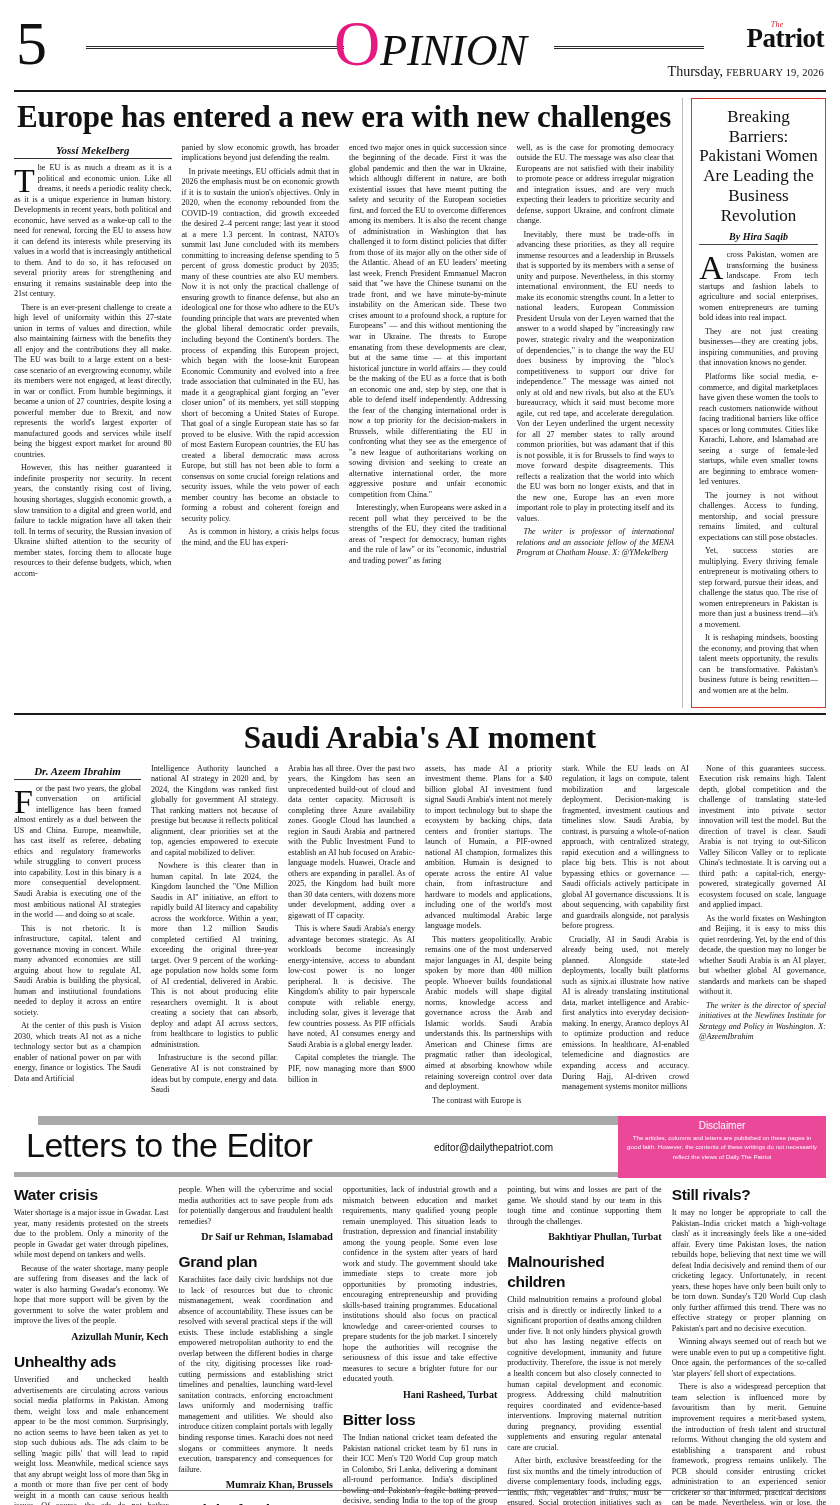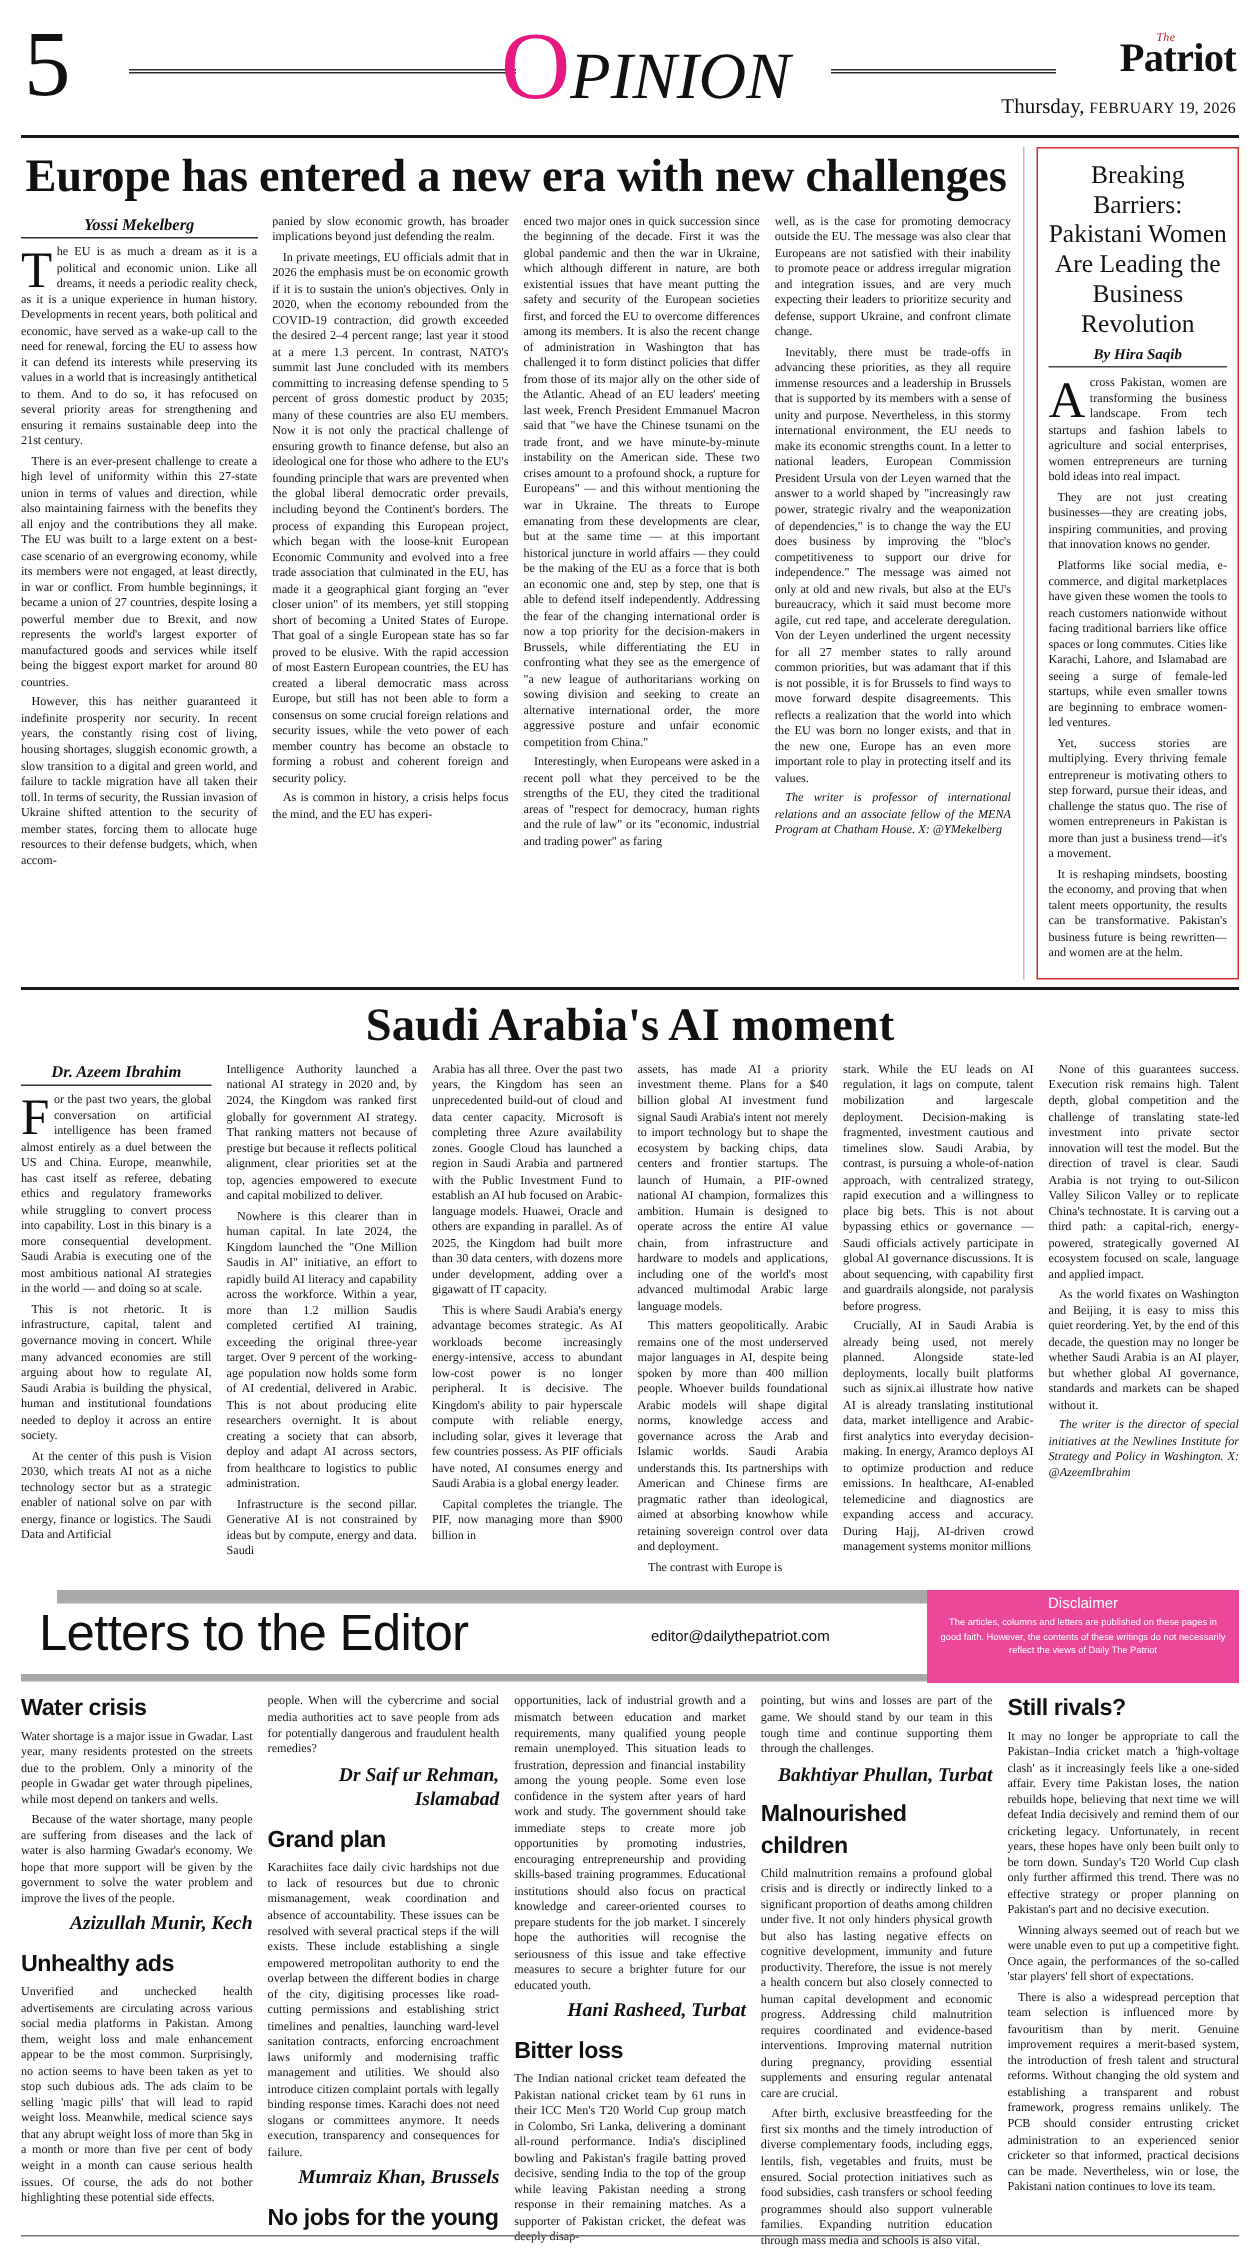--- a/index.html
+++ b/index.html
@@ -125,21 +125,21 @@
   .disclaimer .dt { font-size:10px; margin-bottom:2px; }
   .disclaimer .db { font-size:6.2px; line-height:1.5; }
 
   .letters-body { margin-top:7px; display:flex; gap:10px; }
   .letters-body > .col { width:160px; }
   .lh {
     font-size:15.5px; font-weight:700; margin: 9px 0 3px 0;
     font-family:"Liberation Sans", sans-serif; letter-spacing:-0.3px;
   }
   .lh.first { margin-top:0; }
-  .sig { text-align:right; font-style:italic; font-weight:700; font-size:13px; margin-top:1px; }
+  .sig { text-align:right; font-weight:700; font-size:10px; margin-top:1px; }
 
   .bottom-rule { position:absolute; left:14px; right:14px; bottom:14px; border-top:1px solid #777; }
 </style>
 </head>
 <body>
 
 <div class="page">
 
   <div class="masthead">
     <div class="folio">5</div>
@@ -187,39 +187,40 @@
     </div>
 
     <div class="art1-aside">
       <div class="boxstory">
         <h2>Breaking Barriers: Pakistani Women Are Leading the Business Revolution</h2>
         <div class="bb">By Hira Saqib</div>
         <div class="btext">
           <p class="dropcap" style="text-indent:0">Across Pakistan, women are transforming the business landscape. From tech startups and fashion labels to agriculture and social enterprises, women entrepreneurs are turning bold ideas into real impact.</p>
           <p>They are not just creating businesses—they are creating jobs, inspiring communities, and proving that innovation knows no gender.</p>
           <p>Platforms like social media, e-commerce, and digital marketplaces have given these women the tools to reach customers nationwide without facing traditional barriers like office spaces or long commutes. Cities like Karachi, Lahore, and Islamabad are seeing a surge of female-led startups, while even smaller towns are beginning to embrace women-led ventures.</p>
+          <p>The journey is not without challenges. Access to funding, mentorship, and social pressure remains limited, and cultural expectations can still pose obstacles.</p>
           <p>Yet, success stories are multiplying. Every thriving female entrepreneur is motivating others to step forward, pursue their ideas, and challenge the status quo. The rise of women entrepreneurs in Pakistan is more than just a business trend—it's a movement.</p>
           <p>It is reshaping mindsets, boosting the economy, and proving that when talent meets opportunity, the results can be transformative. Pakistan's business future is being rewritten—and women are at the helm.</p>
         </div>
       </div>
     </div>
   </div>
 
   <div class="hr-thick" style="margin-top:5px"></div>
 
   <div class="art2">
     <div class="headline2">Saudi Arabia's AI moment</div>
     <div class="cols5">
       <div class="col">
         <div class="byline-box">
           <span class="byline">Dr. Azeem Ibrahim</span>
         </div>
         <p class="noind dropcap">For the past two years, the global conversation on artificial intelligence has been framed almost entirely as a duel between the US and China. Europe, meanwhile, has cast itself as referee, debating ethics and regulatory frameworks while struggling to convert process into capability. Lost in this binary is a more consequential development. Saudi Arabia is executing one of the most ambitious national AI strategies in the world — and doing so at scale.</p>
         <p>This is not rhetoric. It is infrastructure, capital, talent and governance moving in concert. While many advanced economies are still arguing about how to regulate AI, Saudi Arabia is building the physical, human and institutional foundations needed to deploy it across an entire society.</p>
-        <p>At the center of this push is Vision 2030, which treats AI not as a niche technology sector but as a strategic enabler of national solve on par with energy, finance or logistics. The Saudi Data and Artificial</p>
+        <p>At the center of this push is Vision 2030, which treats AI not as a niche technology sector but as a champion enabler of national power on par with energy, finance or logistics. The Saudi Data and Artificial</p>
       </div>
       <div class="col">
         <p class="noind">Intelligence Authority launched a national AI strategy in 2020 and, by 2024, the Kingdom was ranked first globally for government AI strategy. That ranking matters not because of prestige but because it reflects political alignment, clear priorities set at the top, agencies empowered to execute and capital mobilized to deliver.</p>
         <p>Nowhere is this clearer than in human capital. In late 2024, the Kingdom launched the "One Million Saudis in AI" initiative, an effort to rapidly build AI literacy and capability across the workforce. Within a year, more than 1.2 million Saudis completed certified AI training, exceeding the original three-year target. Over 9 percent of the working-age population now holds some form of AI credential, delivered in Arabic. This is not about producing elite researchers overnight. It is about creating a society that can absorb, deploy and adapt AI across sectors, from healthcare to logistics to public administration.</p>
         <p>Infrastructure is the second pillar. Generative AI is not constrained by ideas but by compute, energy and data. Saudi</p>
       </div>
       <div class="col">
         <p class="noind">Arabia has all three. Over the past two years, the Kingdom has seen an unprecedented build-out of cloud and data center capacity. Microsoft is completing three Azure availability zones. Google Cloud has launched a region in Saudi Arabia and partnered with the Public Investment Fund to establish an AI hub focused on Arabic-language models. Huawei, Oracle and others are expanding in parallel. As of 2025, the Kingdom had built more than 30 data centers, with dozens more under development, adding over a gigawatt of IT capacity.</p>
         <p>This is where Saudi Arabia's energy advantage becomes strategic. As AI workloads become increasingly energy-intensive, access to abundant low-cost power is no longer peripheral. It is decisive. The Kingdom's ability to pair hyperscale compute with reliable energy, including solar, gives it leverage that few countries possess. As PIF officials have noted, AI consumes energy and Saudi Arabia is a global energy leader.</p>
         <p>Capital completes the triangle. The PIF, now managing more than $900 billion in</p>

